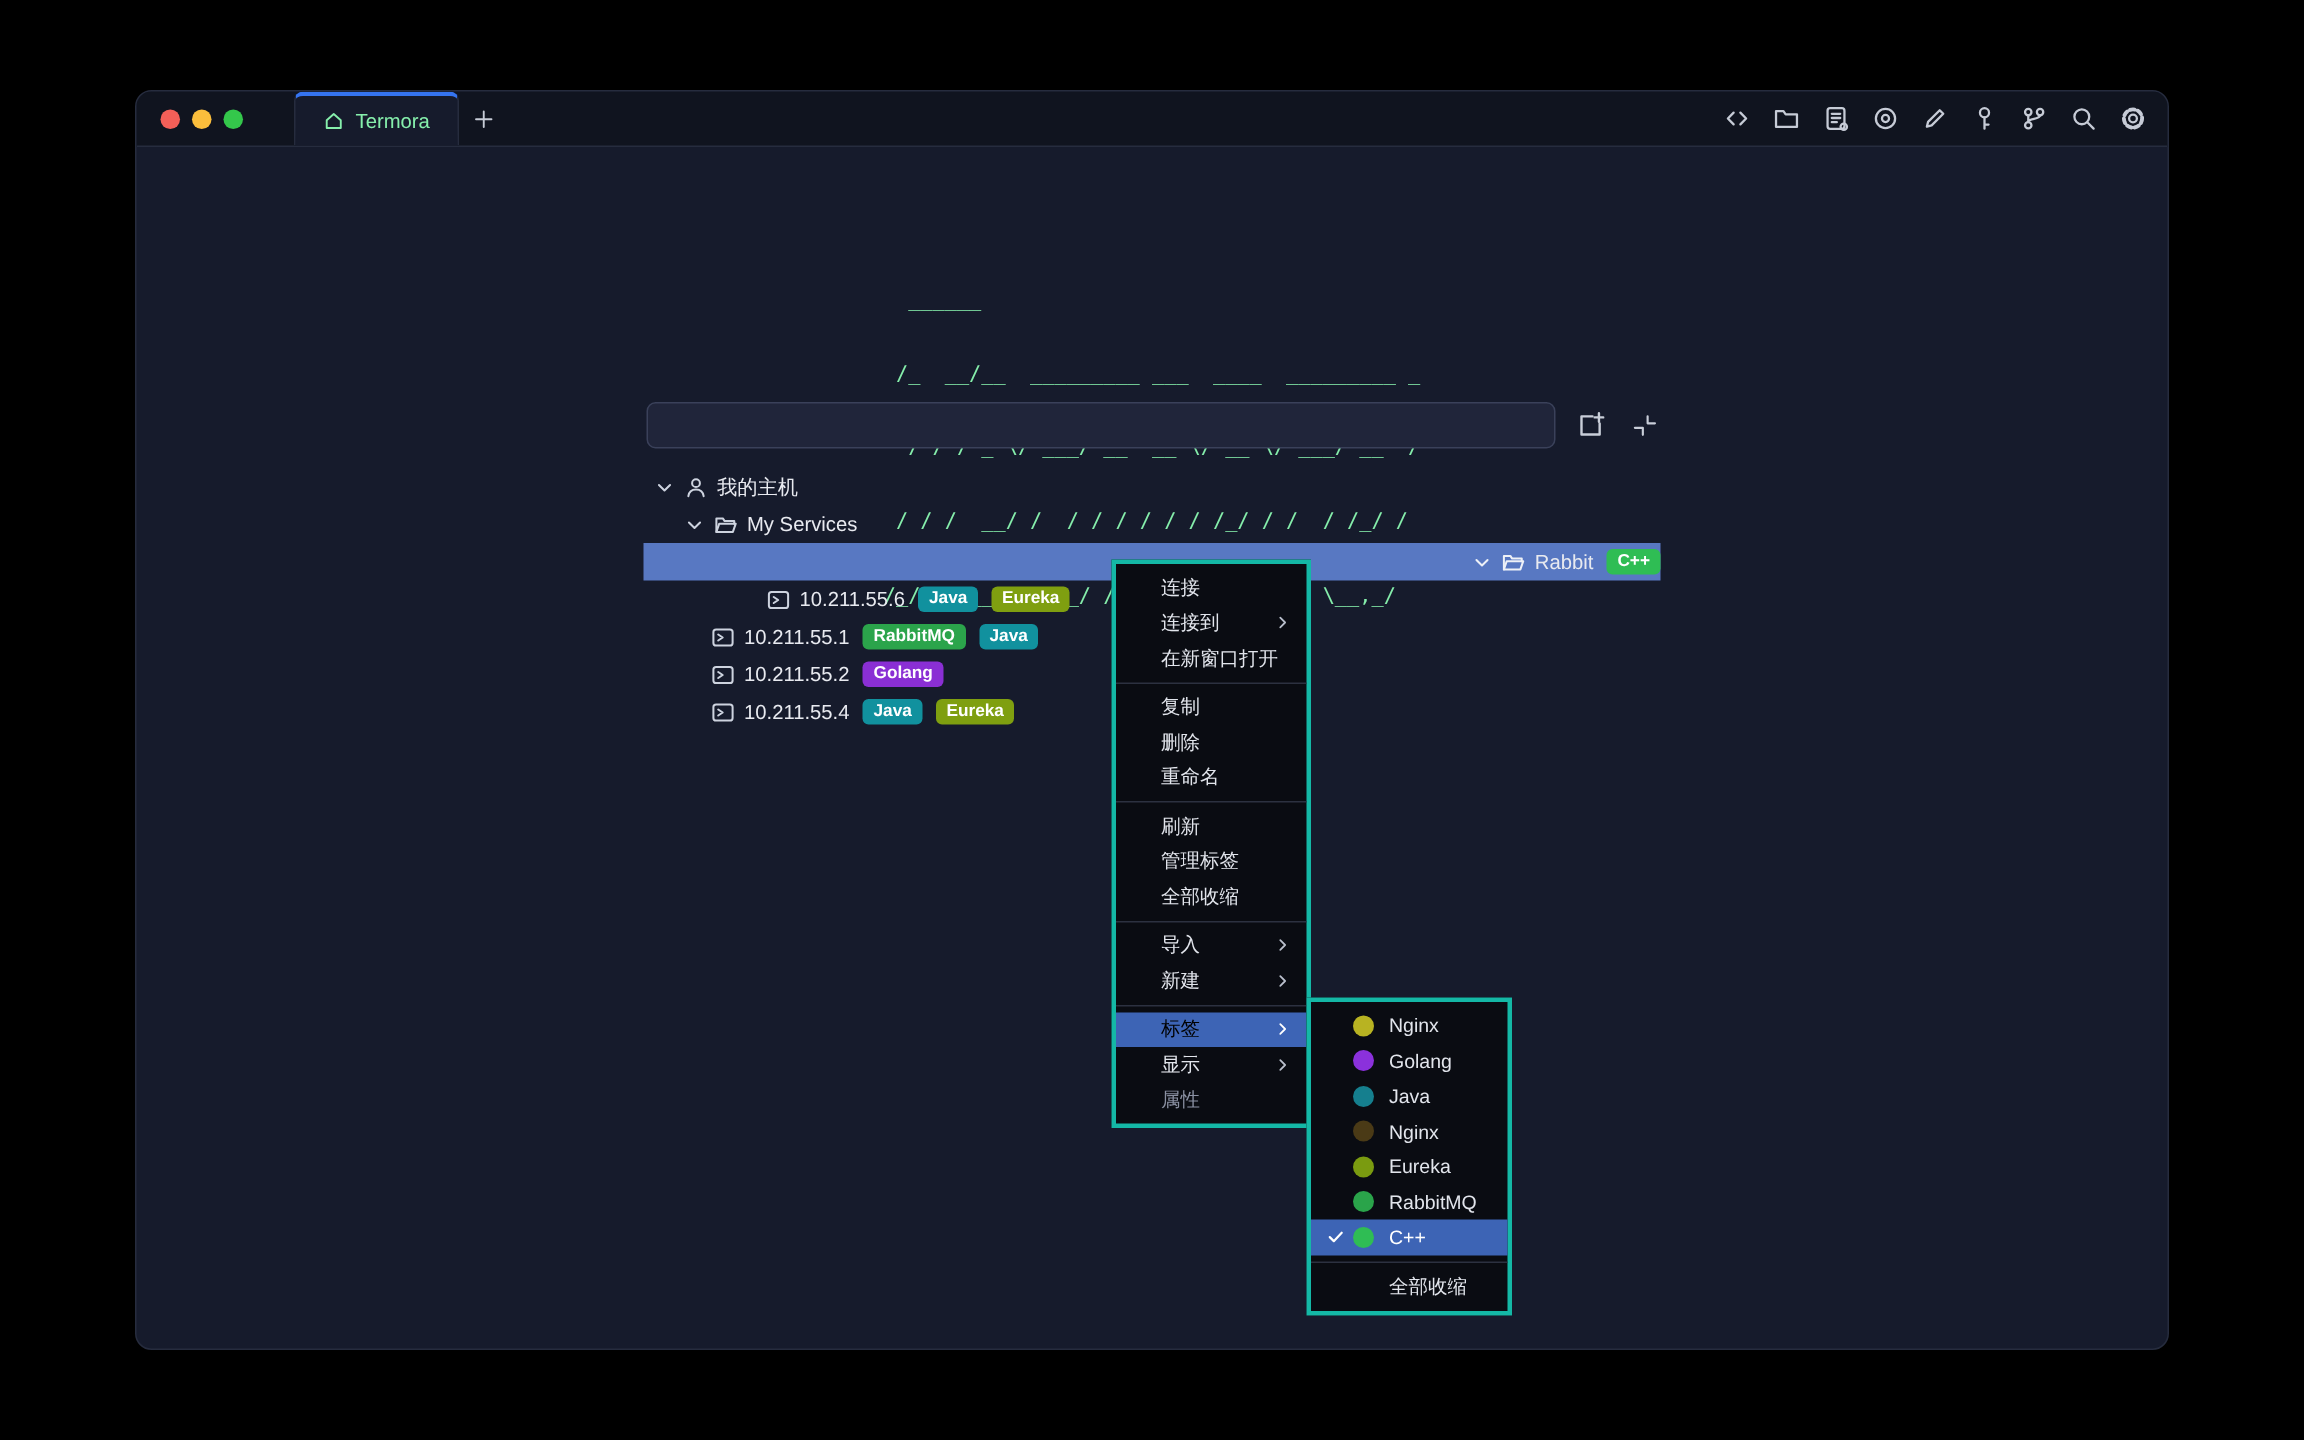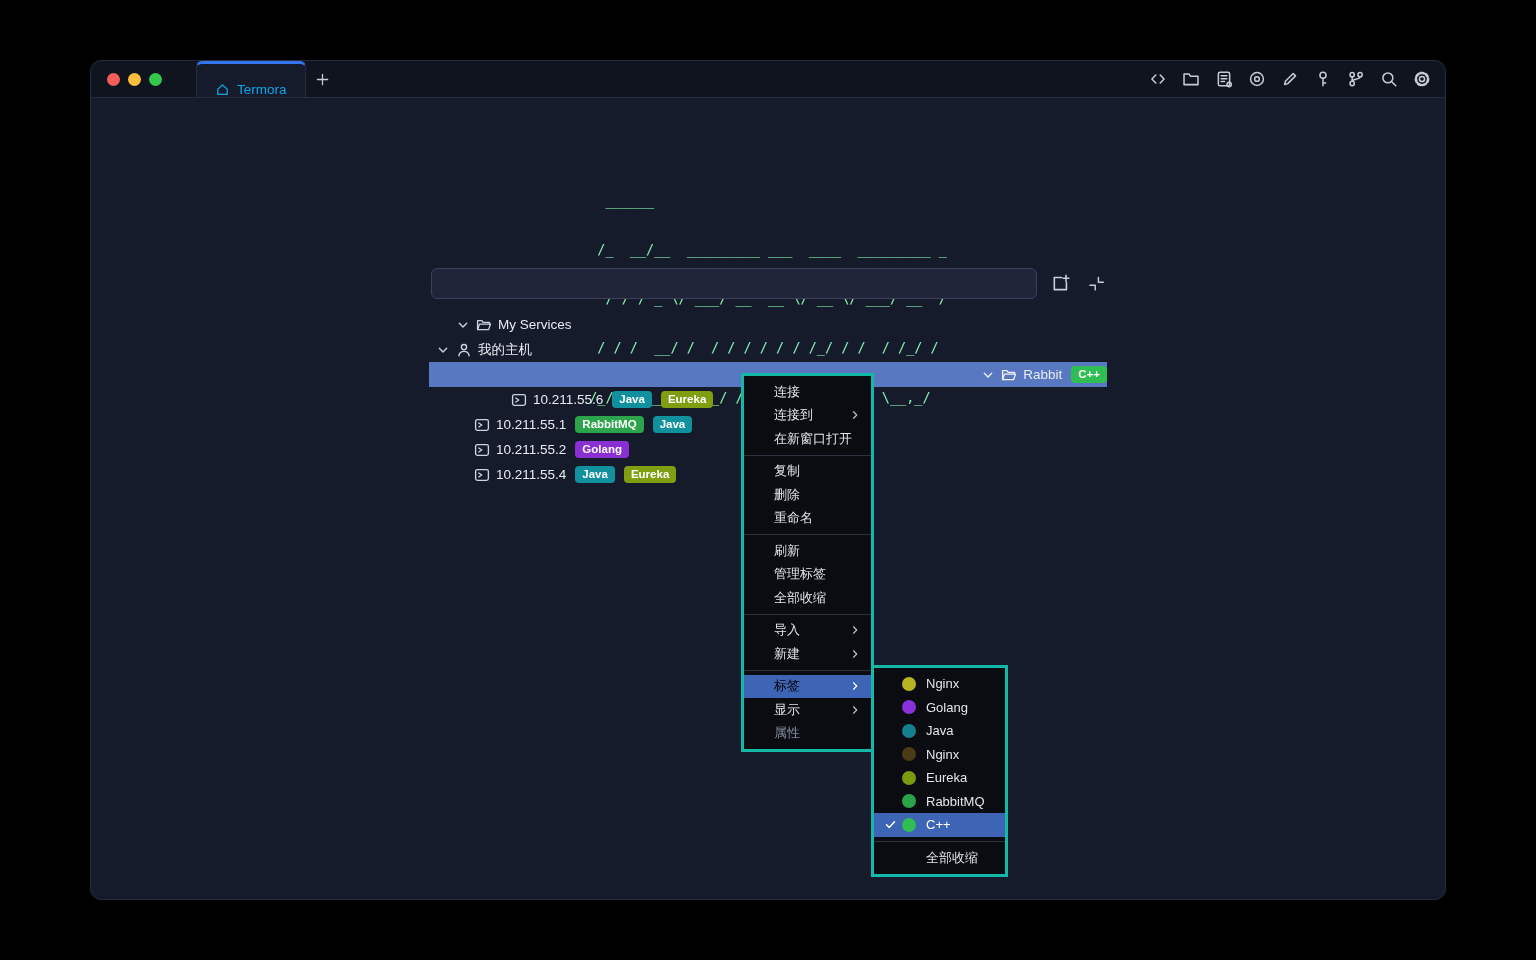--- a/index.html
+++ b/index.html
@@ -8,24 +8,24 @@
 
   .window { position:absolute; left:90px; top:60px; width:1356px; height:840px;
             background:#161b2c; border:1px solid #262c3e; border-radius:11px;
             box-shadow:0 22px 70px rgba(0,0,0,.9); overflow:hidden; }
 
   
   .tabbar { position:relative; height:37px; background:#10141f;
             border-bottom:1px solid #262c3e; display:flex; align-items:stretch; }
   .tl-zone { display:flex; align-items:center; gap:8px; padding:0 20px 0 16px; }
   .tl-dot { width:13px; height:13px; border-radius:50%; }
-  .tab { display:flex; align-items:flex-end; gap:7px; padding:0 18px; margin-left:14px;
+  .tab { display:flex; align-items:center; gap:7px; padding:0 18px; margin-left:14px;
          background:#161b2c; border-left:1px solid #262c3e; border-right:1px solid #262c3e;
          border-top:3px solid #3574f0; border-radius:6px 6px 0 0;
-         color:#0ea5e9; font-size:13.5px; position:relative; top:0; }
+         color:#86efac; font-size:13.5px; position:relative; top:0; }
   .newtab { width:34px; display:flex; align-items:center; justify-content:center;
             color:#c6cbd6; }
   .toolbar { margin-left:auto; display:flex; align-items:center; gap:11px; padding-right:12px; }
   .tbtn { width:22px; height:22px; display:flex; align-items:center; justify-content:center;
           color:#c6cbd6; border-radius:4px; }
 
   svg.ic { display:block; }
   svg.ic * { fill:none; stroke:currentColor; stroke-width:1.35;
              stroke-linecap:round; stroke-linejoin:round; }
 
@@ -245,46 +245,46 @@
       </span>
     <span class="sq-btn">
         <svg class="ic" width="17" height="17" viewBox="0 0 16 16">
           <use href="#i-collapse"></use>
         </svg>
       </span>
   </div>
 
   <div class="tree">
 
+    <div class="trow pl0">
+      <span class="chev">
+          <svg class="ic" width="16" height="16" viewBox="0 0 16 16">
+            <use href="#i-chev-down"></use>
+          </svg>
+        </span>
+      <span class="nicon">
+          <svg class="ic" width="16" height="16" viewBox="0 0 16 16">
+            <use href="#i-user"></use>
+          </svg>
+        </span>
+      <span class="tlabel">我的主机</span>
+    </div>
+
     <div class="trow pl1">
       <span class="chev">
           <svg class="ic" width="16" height="16" viewBox="0 0 16 16">
             <use href="#i-chev-down"></use>
           </svg>
         </span>
       <span class="nicon">
           <svg class="ic" width="16" height="16" viewBox="0 0 16 16">
             <use href="#i-folder-open"></use>
           </svg>
         </span>
       <span class="tlabel">My Services</span>
-    </div>
-
-    <div class="trow pl0">
-      <span class="chev">
-          <svg class="ic" width="16" height="16" viewBox="0 0 16 16">
-            <use href="#i-chev-down"></use>
-          </svg>
-        </span>
-      <span class="nicon">
-          <svg class="ic" width="16" height="16" viewBox="0 0 16 16">
-            <use href="#i-user"></use>
-          </svg>
-        </span>
-      <span class="tlabel">我的主机</span>
     </div>
 
     <div class="trow pl2 sel">
       <span class="chev" style="color:#eef1f7">
           <svg class="ic" width="16" height="16" viewBox="0 0 16 16">
             <use href="#i-chev-down"></use>
           </svg>
         </span>
       <span class="nicon" style="color:#eef1f7">
           <svg class="ic" width="16" height="16" viewBox="0 0 16 16">

